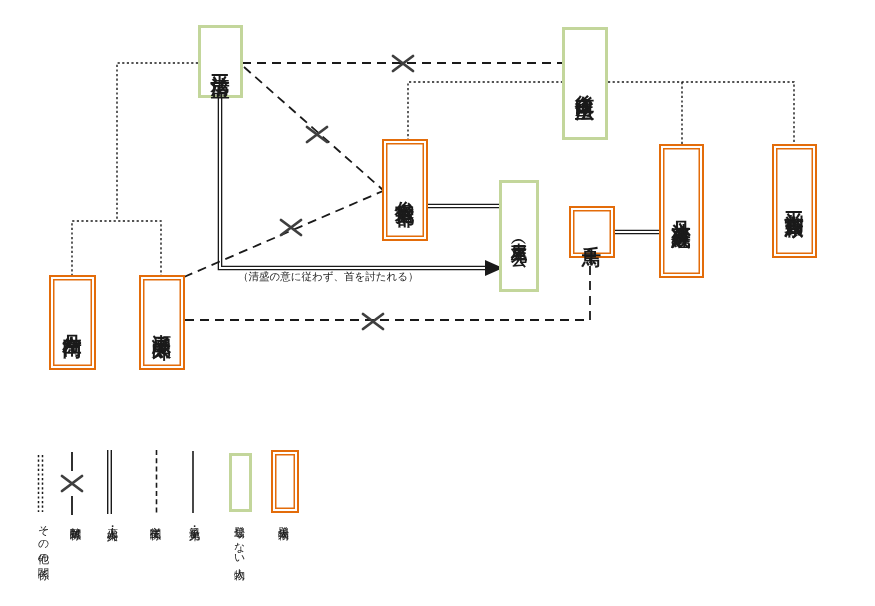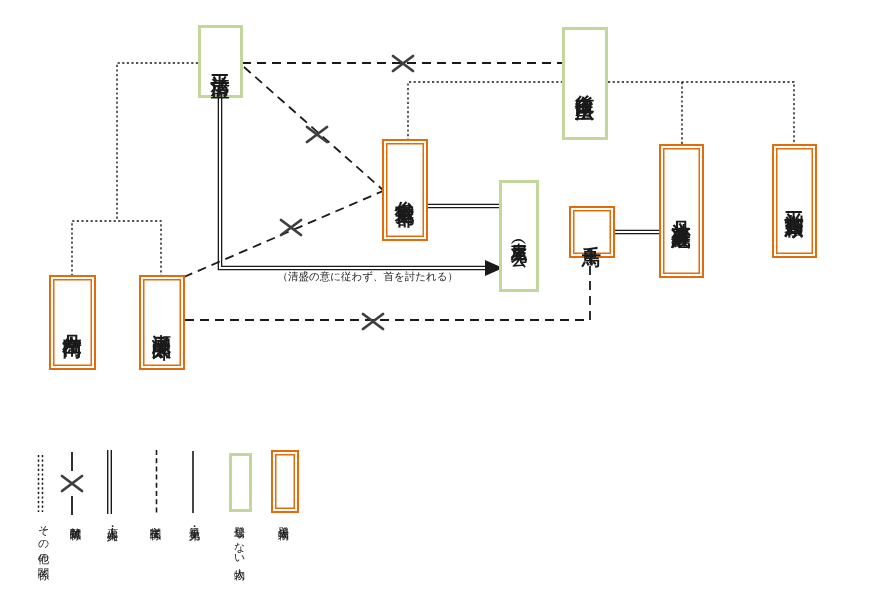--- a/index.html
+++ b/index.html
@@ -7,21 +7,21 @@
          font-family:"Liberation Sans","DejaVu Sans",sans-serif;}
   #wires{position:absolute;left:0;top:0;width:875px;height:606px;}
   .node{position:absolute;box-sizing:border-box;background:#ffffff;
         display:flex;align-items:center;justify-content:center;}
   .node .vtext{writing-mode:vertical-rl;text-orientation:mixed;
         font-weight:bold;color:#1a1a1a;line-height:1.0;letter-spacing:2px;}
   .green{border:3px solid #c3d69b;}
   .orange{border:2px solid #e36c0a;
           box-shadow:inset 0 0 0 2px #ffffff, inset 0 0 0 3.5px #e36c0a;}
   .fs19{font-size:19px;} .fs16{font-size:16px;letter-spacing:1px;}
-  .note{position:absolute;left:238px;top:270px;width:220px;text-align:right;
+  .note{position:absolute;left:238px;top:270px;width:220px;text-align:left;
         font-size:10.5px;color:#1a1a1a;white-space:nowrap;}
   .legend-label{position:absolute;writing-mode:vertical-rl;text-orientation:mixed;
         font-size:11px;color:#1a1a1a;line-height:1.05;letter-spacing:1px;top:518px;}
 </style>
 </head>
 <body>
 
 <div id="stage">
 
   <svg id="wires" viewBox="0 0 875 606" xmlns="http://www.w3.org/2000/svg">

